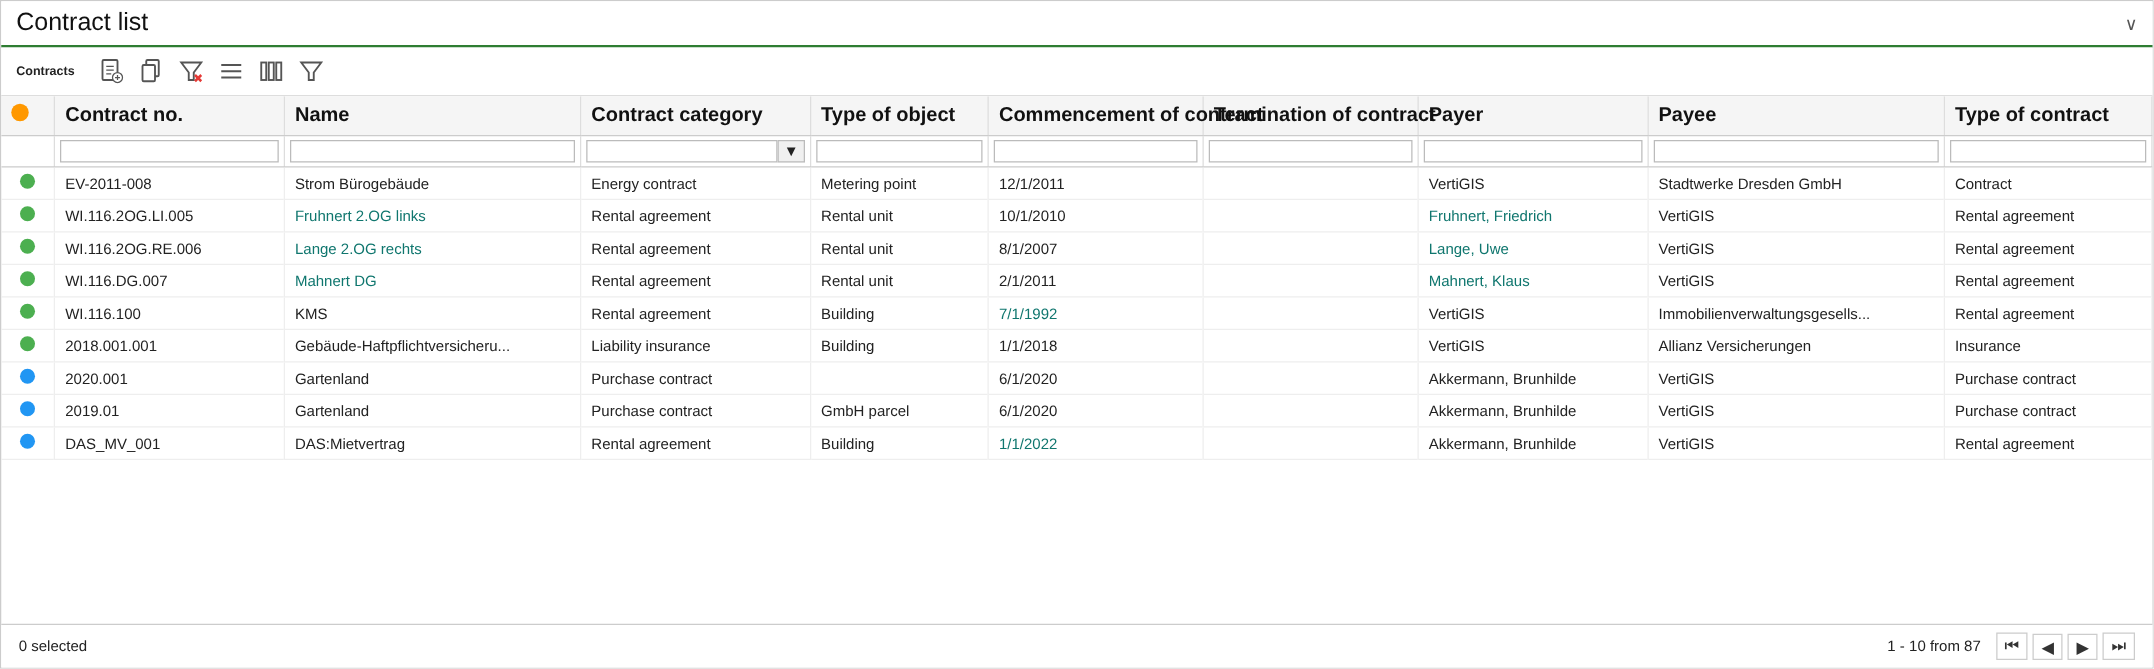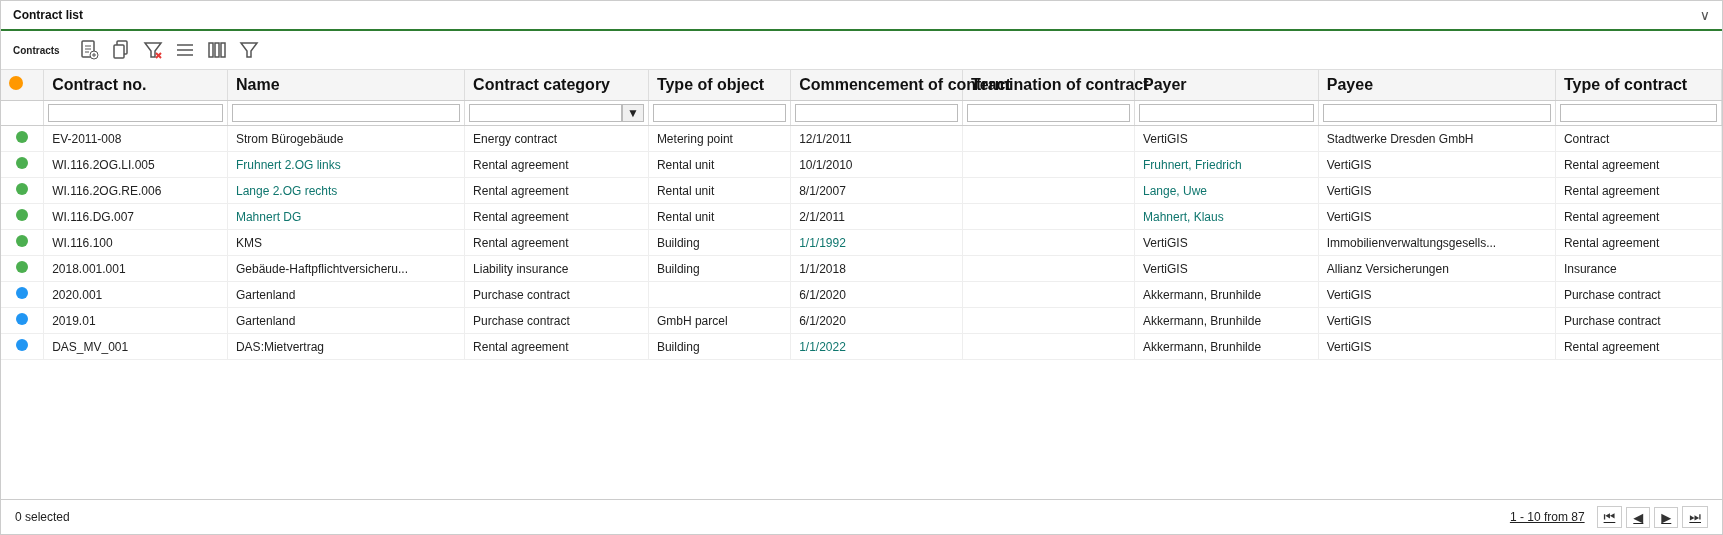--- a/index.html
+++ b/index.html
@@ -19,22 +19,22 @@
     }
     .title-bar {
       display: flex;
       align-items: center;
       justify-content: space-between;
       padding: 6px 12px;
       border-bottom: 2px solid #2e7d32;
       background: #fff;
     }
     .title-bar-title {
-      font-size: 12px;
-      font-weight: bold;
+      font-size: 20px;
+      font-weight: normal;
       color: #111;
     }
     .title-bar-chevron {
       font-size: 14px;
       color: #555;
       cursor: pointer;
     }
     .toolbar {
       display: flex;
       align-items: center;
@@ -120,21 +120,20 @@
       justify-content: space-between;
       padding: 6px 14px;
       border-top: 1px solid #ccc;
       background: #fff;
       font-size: 12px;
     }
     .footer-nav {
       display: flex;
       align-items: center;
       gap: 4px;
-      text-decoration: underline;
     }
     .footer-nav button {
       border: 1px solid #ccc;
       background: #fff;
       cursor: pointer;
       padding: 2px 6px;
       font-size: 13px;
       color: #333;
     }
     
@@ -290,21 +289,21 @@
             <td class="col-payer"><span class="link-blue">Mahnert, Klaus</span></td>
             <td class="col-payee">VertiGIS</td>
             <td class="col-type-contract">Rental agreement</td>
           </tr>
           <tr>
             <td style="text-align: center;"><span class="status-dot dot-green"></span></td>
             <td class="col-contract-no">WI.116.100</td>
             <td class="col-name">KMS</td>
             <td class="col-category">Rental agreement</td>
             <td class="col-type-object">Building</td>
-            <td class="col-commencement"><span class="link-blue">1/1/1992</span></td>
+            <td class="col-commencement"><span class="link-blue">7/1/1992</span></td>
             <td class="col-termination"></td>
             <td class="col-payer">VertiGIS</td>
             <td class="col-payee">Immobilienverwaltungsgesells...</td>
             <td class="col-type-contract">Rental agreement</td>
           </tr>
           <tr>
             <td style="text-align: center;"><span class="status-dot dot-green"></span></td>
             <td class="col-contract-no">2018.001.001</td>
             <td class="col-name">Gebäude-Haftpflichtversicheru...</td>
             <td class="col-category">Liability insurance</td>

